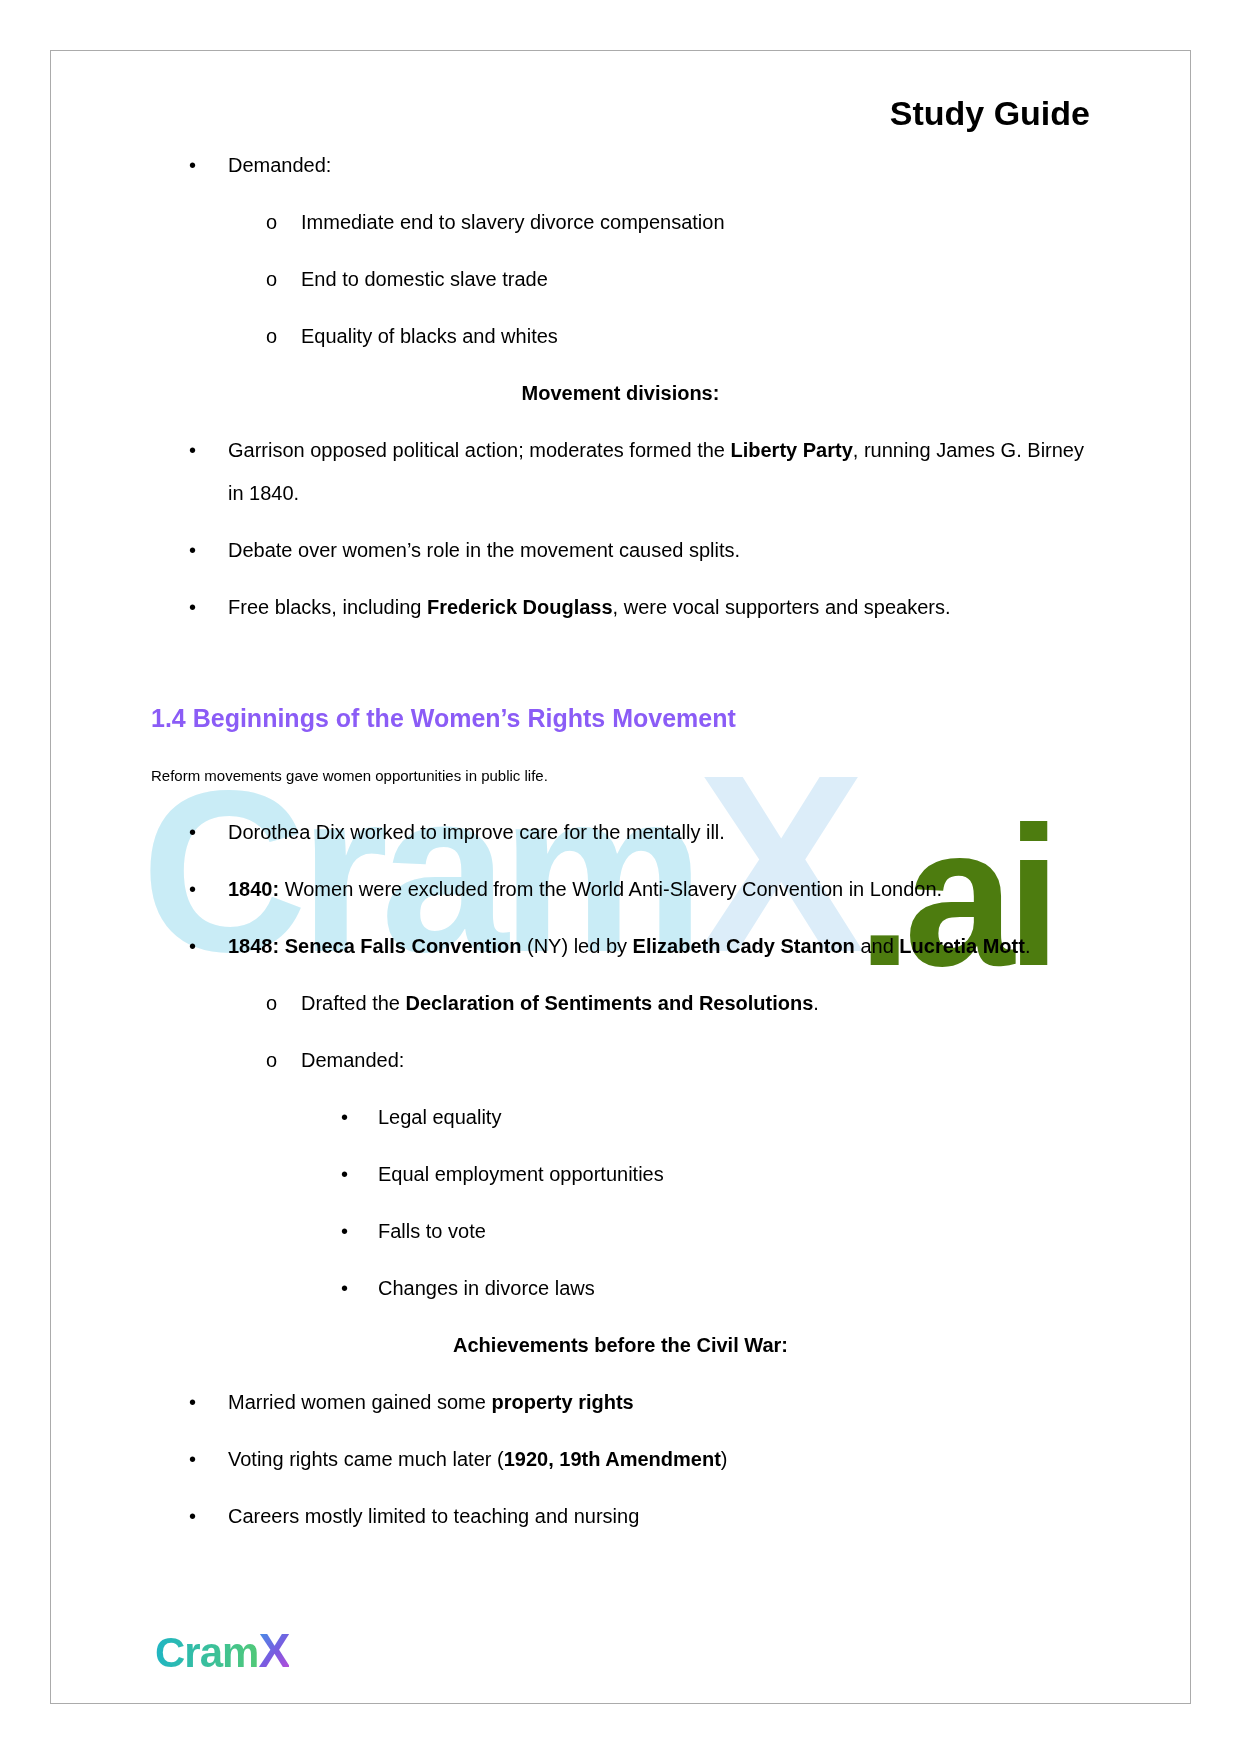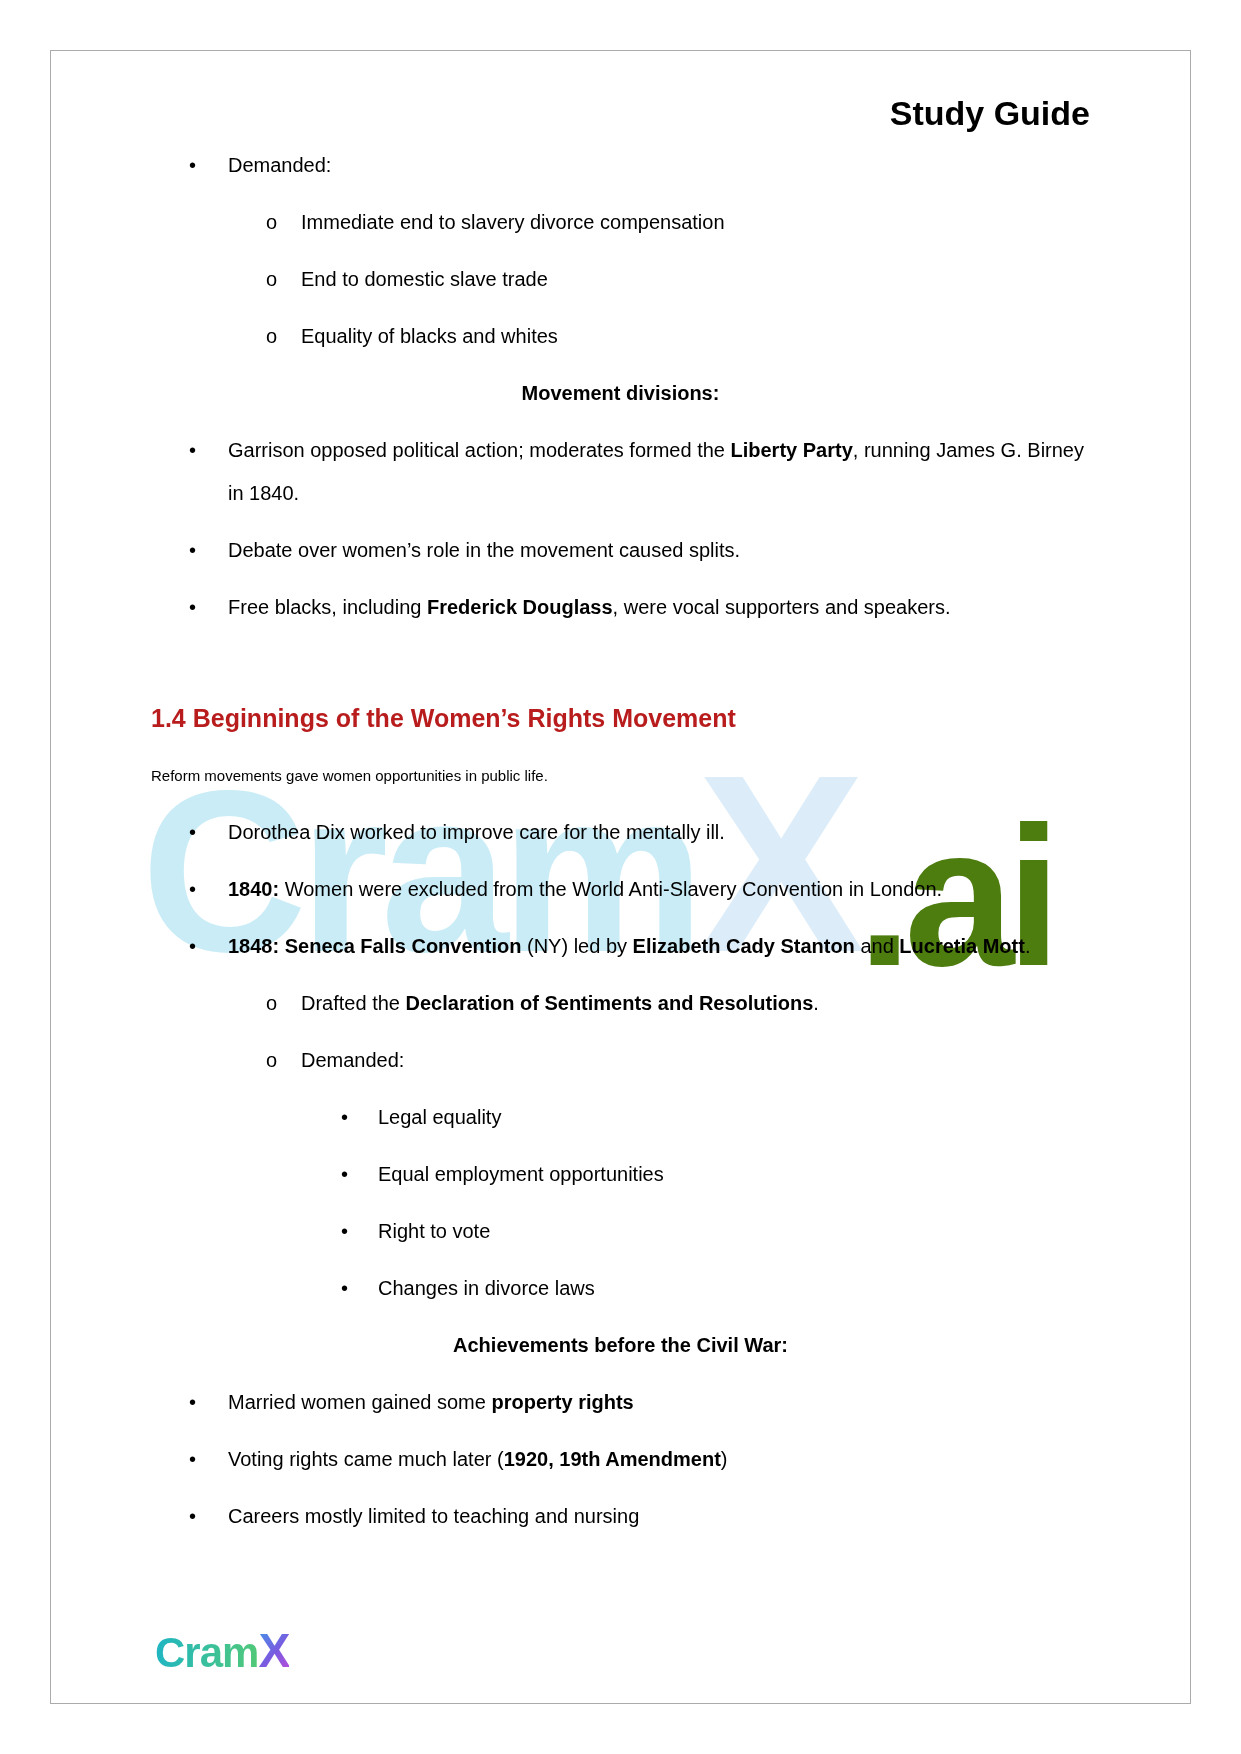--- a/index.html
+++ b/index.html
@@ -64,21 +64,21 @@
     line-height: 43px;
     margin-top: 14px;
     text-align: center;
   }
   .para {
     font-size: 15px;
     line-height: 43px;
     margin-top: 14px;
   }
   .section-heading {
-    color: #b91c1c;
+    color: #8b5cf6;
     font-weight: bold;
     font-size: 25px;
     line-height: 43px;
     margin-top: 68px;
   }
   b { font-weight: bold; }
   
   .logo {
     position: absolute;
     left: 104px;
@@ -187,21 +187,21 @@
       <div class="text">Legal equality</div>
     </div>
 
     <div class="row l3">
       <span class="marker">•</span>
       <div class="text">Equal employment opportunities</div>
     </div>
 
     <div class="row l3">
       <span class="marker">•</span>
-      <div class="text">Right to vote</div>
+      <div class="text">Falls to vote</div>
     </div>
 
     <div class="row l3">
       <span class="marker">•</span>
       <div class="text">Changes in divorce laws</div>
     </div>
 
     <div class="bold-heading">Achievements before the Civil War:</div>
 
     <div class="row l1">

